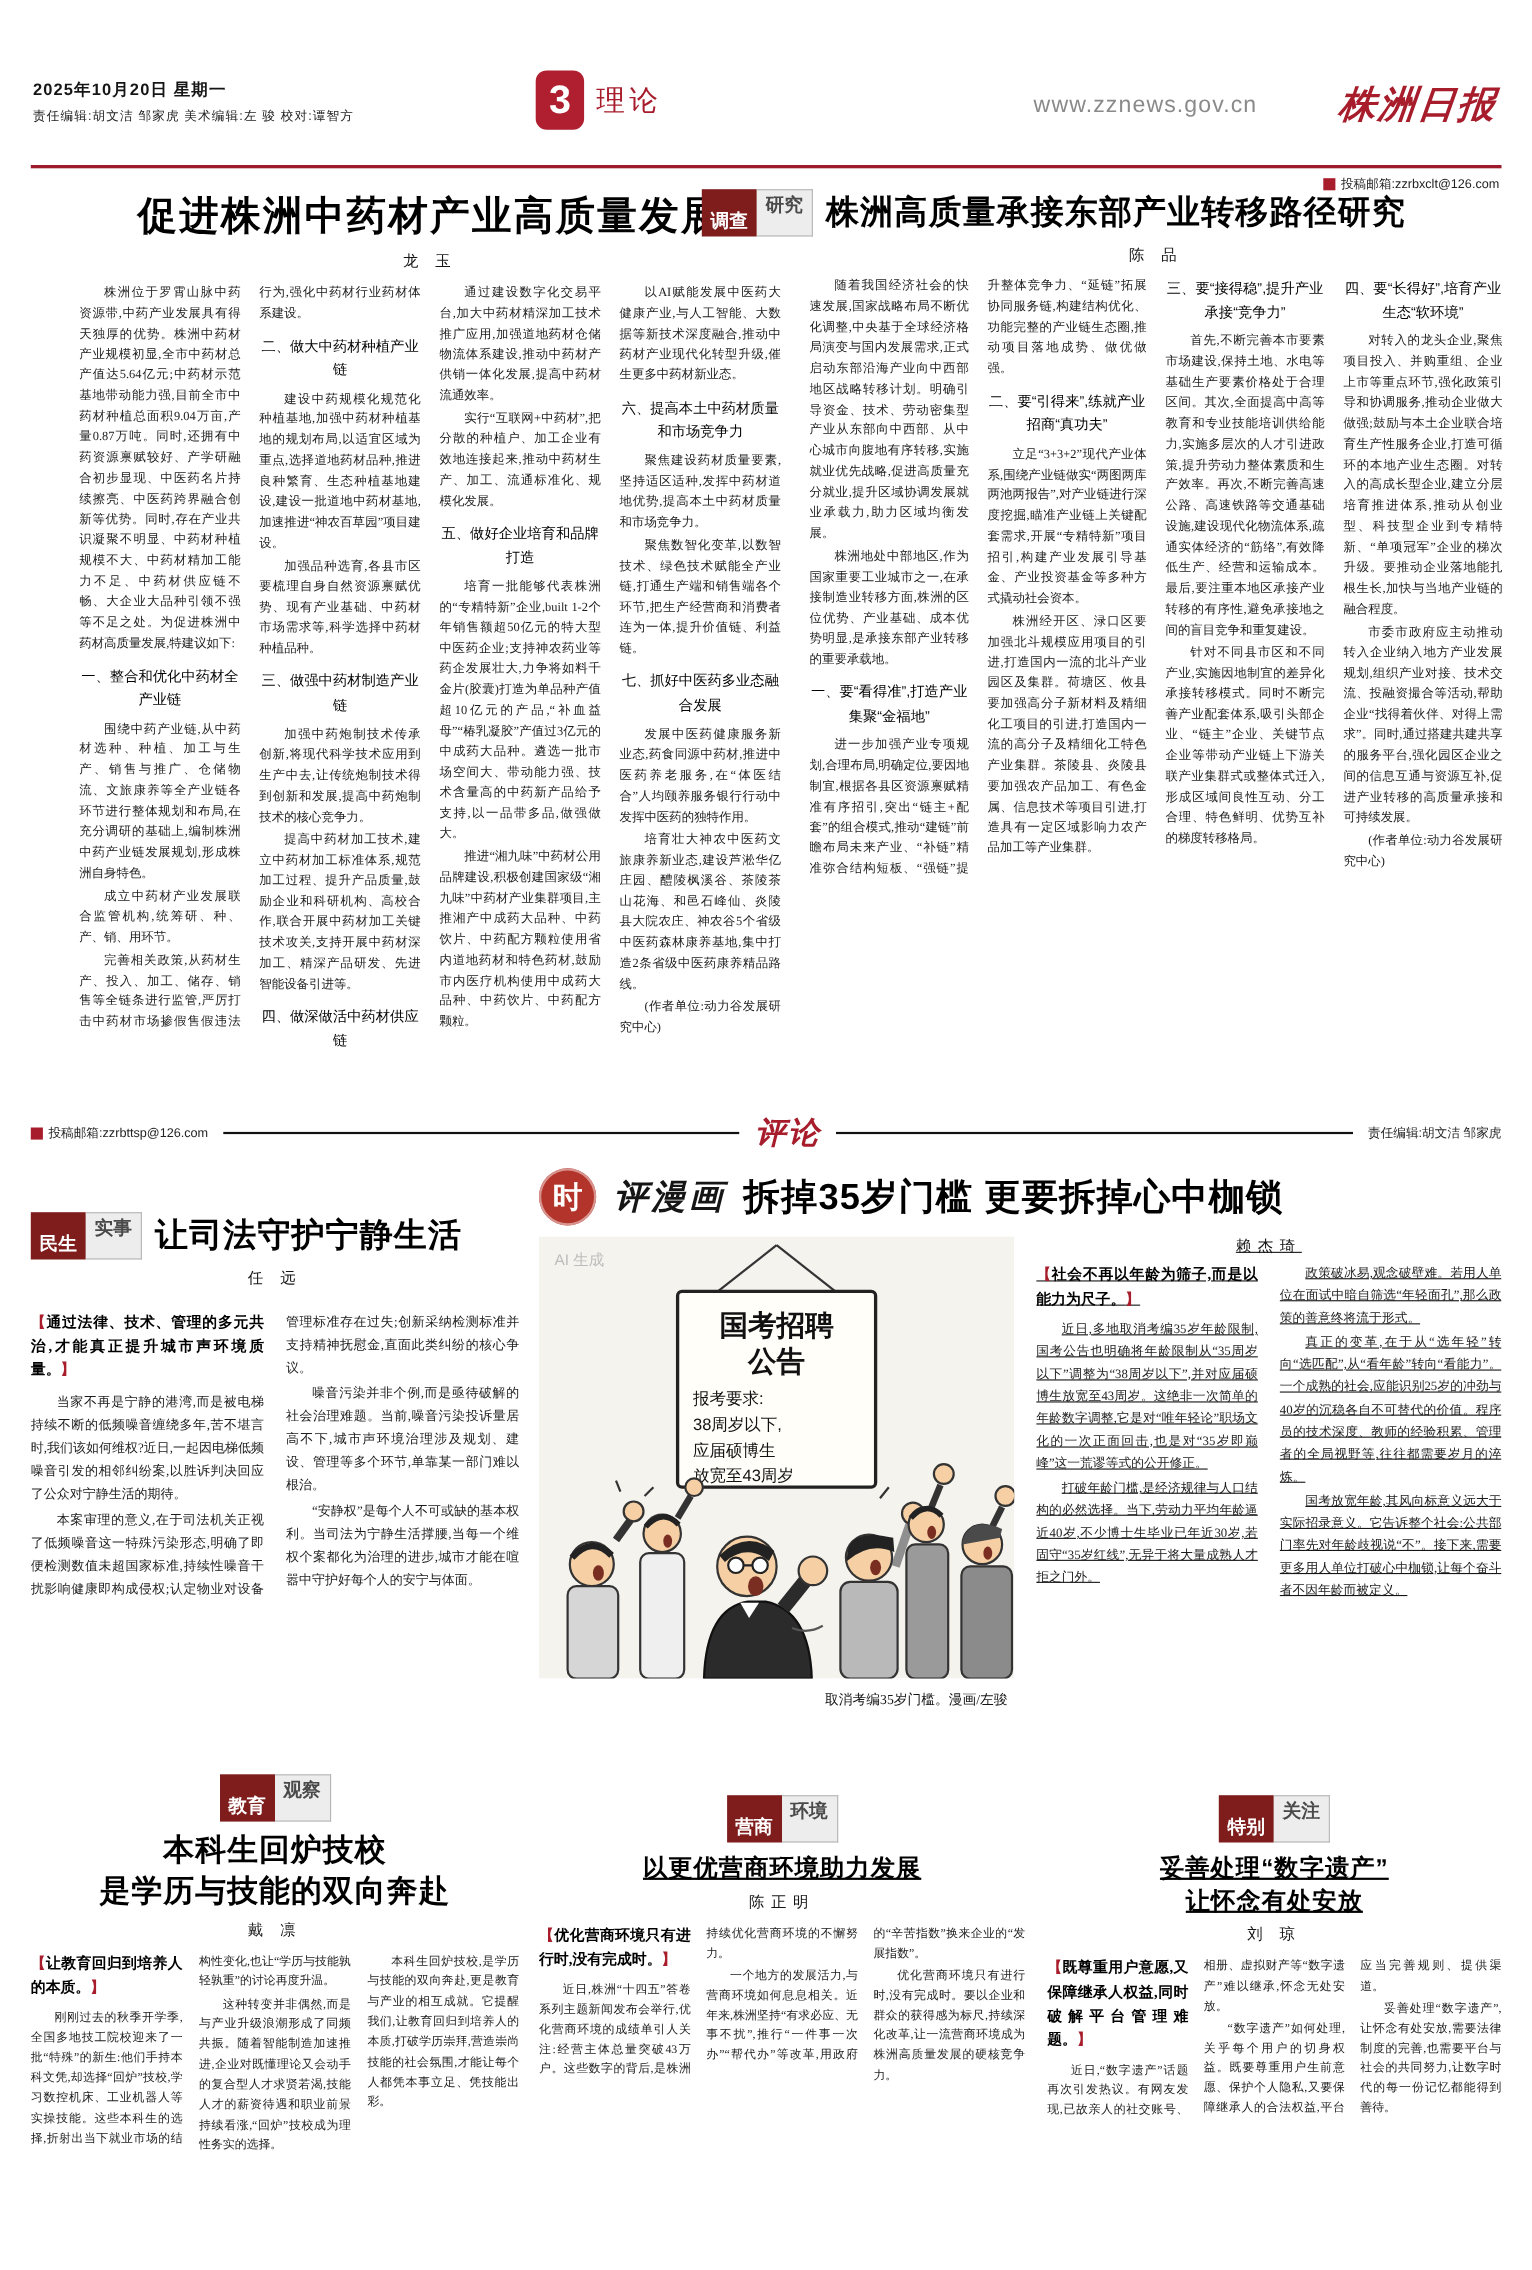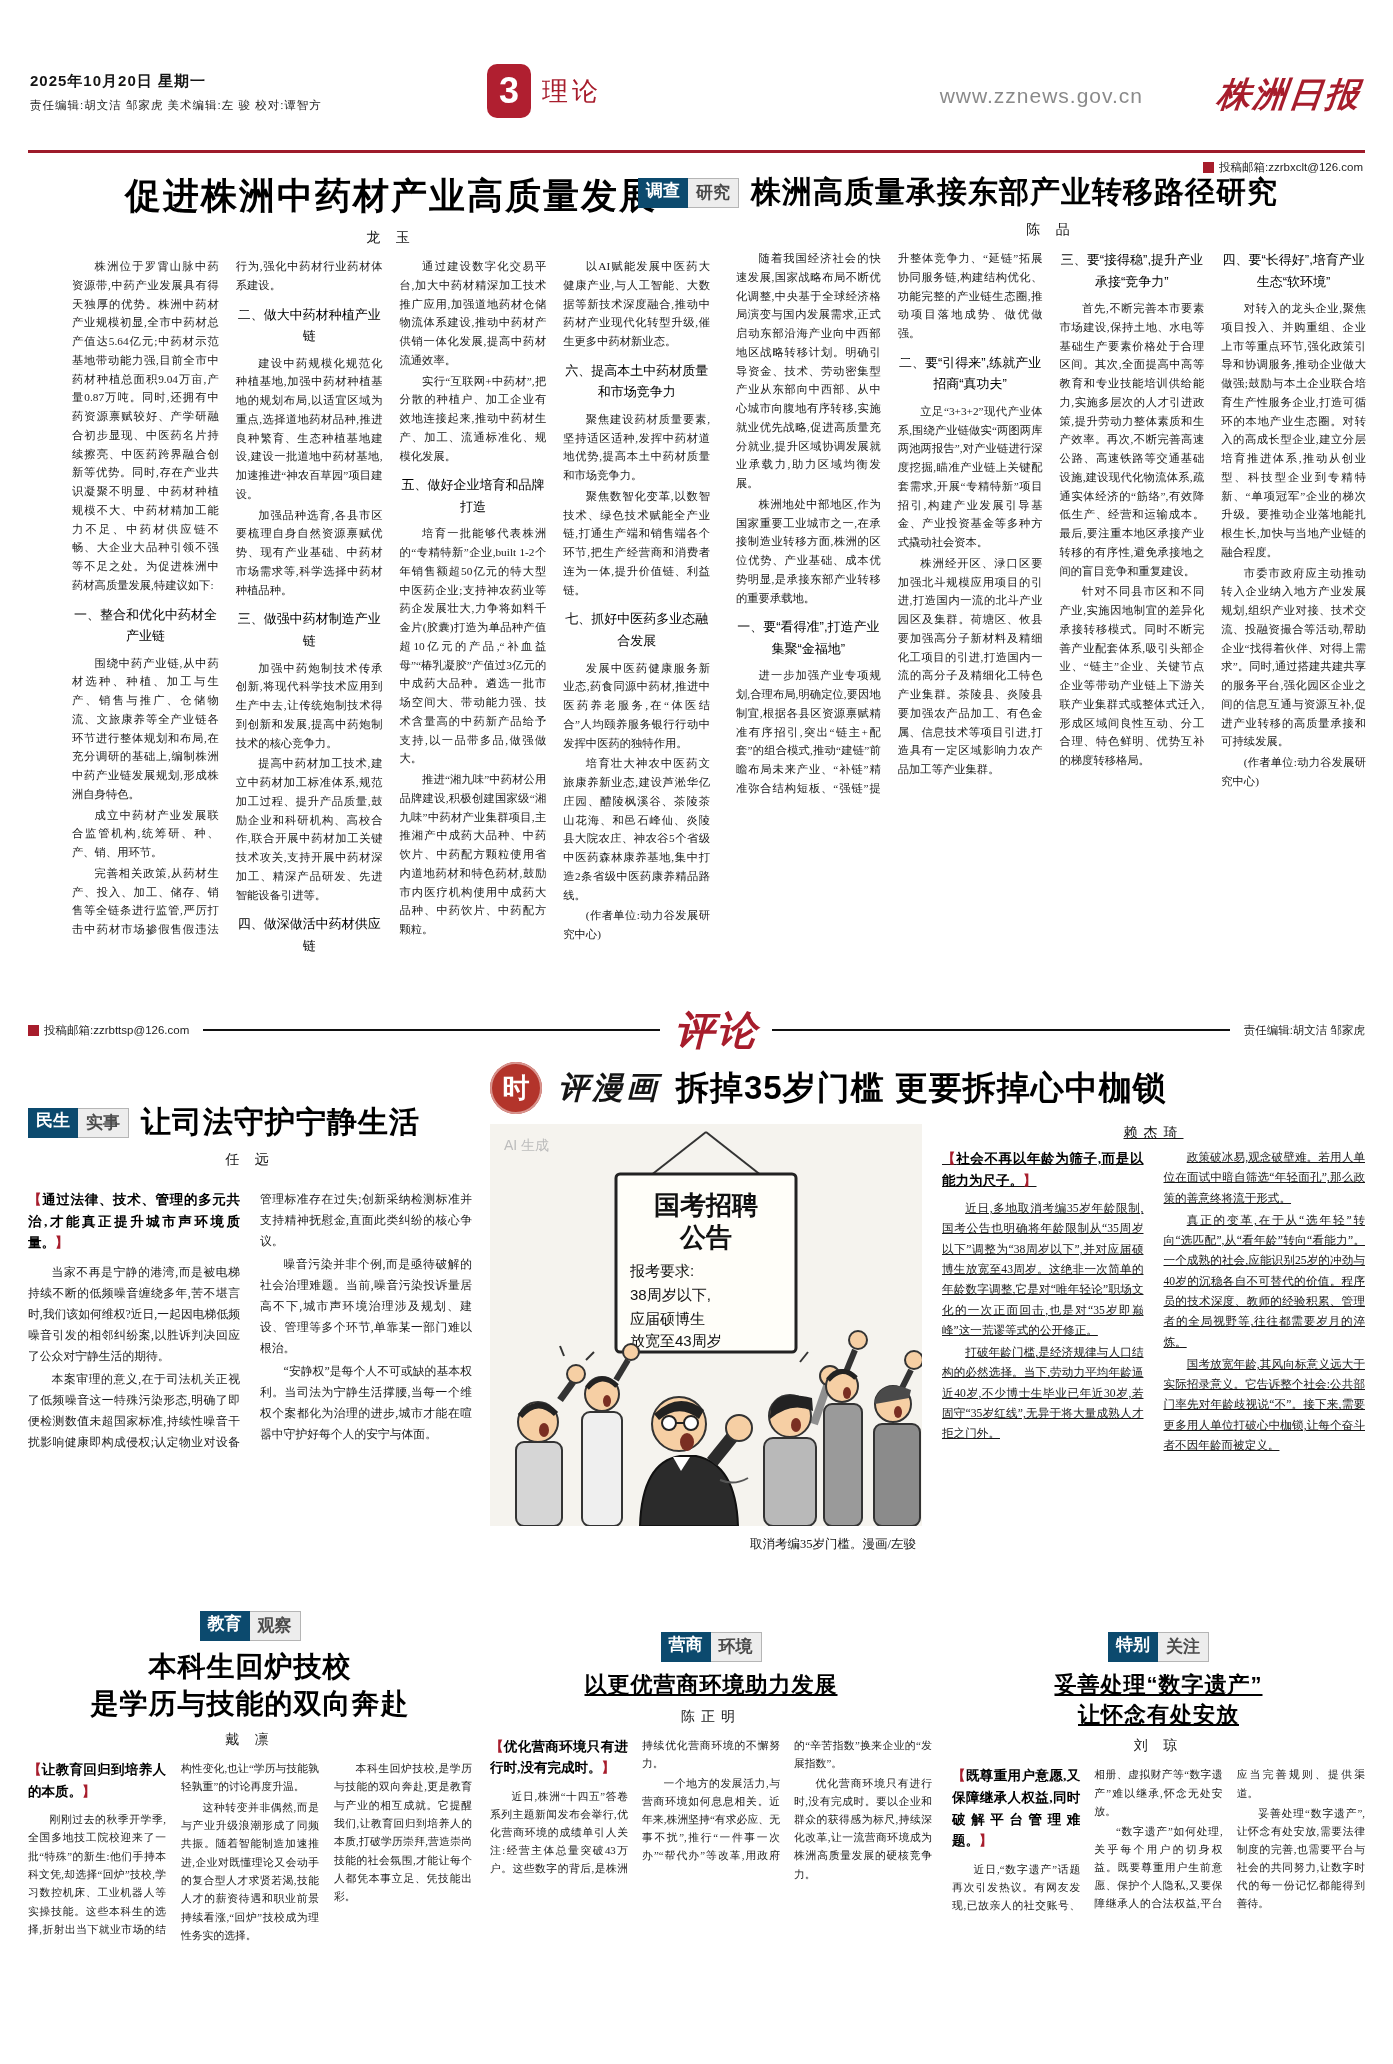--- a/index.html
+++ b/index.html
@@ -40,29 +40,29 @@
   .theory-left  { position:absolute; left:72px;  top:172px; width:638px; }
   .theory-left h1 { font-size:36px; text-align:center; letter-spacing:2px; }
   .theory-right { position:absolute; left:736px; top:172px; width:630px; }
   .tr-head { position:relative; left:-98px; width:728px; display:flex; align-items:center; gap:12px; }
   .theory-right h1 { font-size:30px; letter-spacing:1px; white-space:nowrap; }
   .theory-body { column-count:4; column-gap:17px; font-size:11.3px; line-height:1.66; height:742px; }
   .theory-left .theory-body { margin-top:2px; }
   .cols h4 { font-size:13px; }
 
   .tag { display:inline-flex; font-size:17px; font-weight:bold; line-height:1; flex:none; }
-  .tag .t-l { background:#0c4a6e; color:#fff; padding:4px 8px 6px; }
+  .tag .t-l { background:#7f1d1d; color:#fff; padding:20px 8px 6px; }
   .tag .t-r { background:#ededed; color:#4a4a4a; padding:5px 8px 6px; border:1px solid #b5b5b5; border-left:none; }
 
   
   .comment-band { position:absolute; left:28px; right:28px; top:1008px; height:44px;
     display:flex; align-items:center; gap:14px; }
   .band-email, .band-editors { font-size:11.5px; color:#222; display:flex; align-items:center; gap:5px; flex:none; }
   .band-line { flex:1; height:2px; background:#111; }
-  .band-title { font-size:40px; font-weight:bold; font-style:italic; letter-spacing:2px; flex:none;
+  .band-title { font-size:28px; font-weight:bold; font-style:italic; letter-spacing:2px; flex:none;
     font-family:Liberation Serif, serif; }
 
   
   .bottom { position:absolute; left:28px; right:28px; top:1062px; bottom:14px; display:flex; gap:18px; }
   .col-left { width:444px; flex:none; }
   .col-right { flex:1; }
 
   .c-article .tag-row { display:flex; align-items:center; gap:12px;margin-top:40px; }
   .c-article h2 { font-weight:bold; color:#000; }
   .center { text-align:center; }

